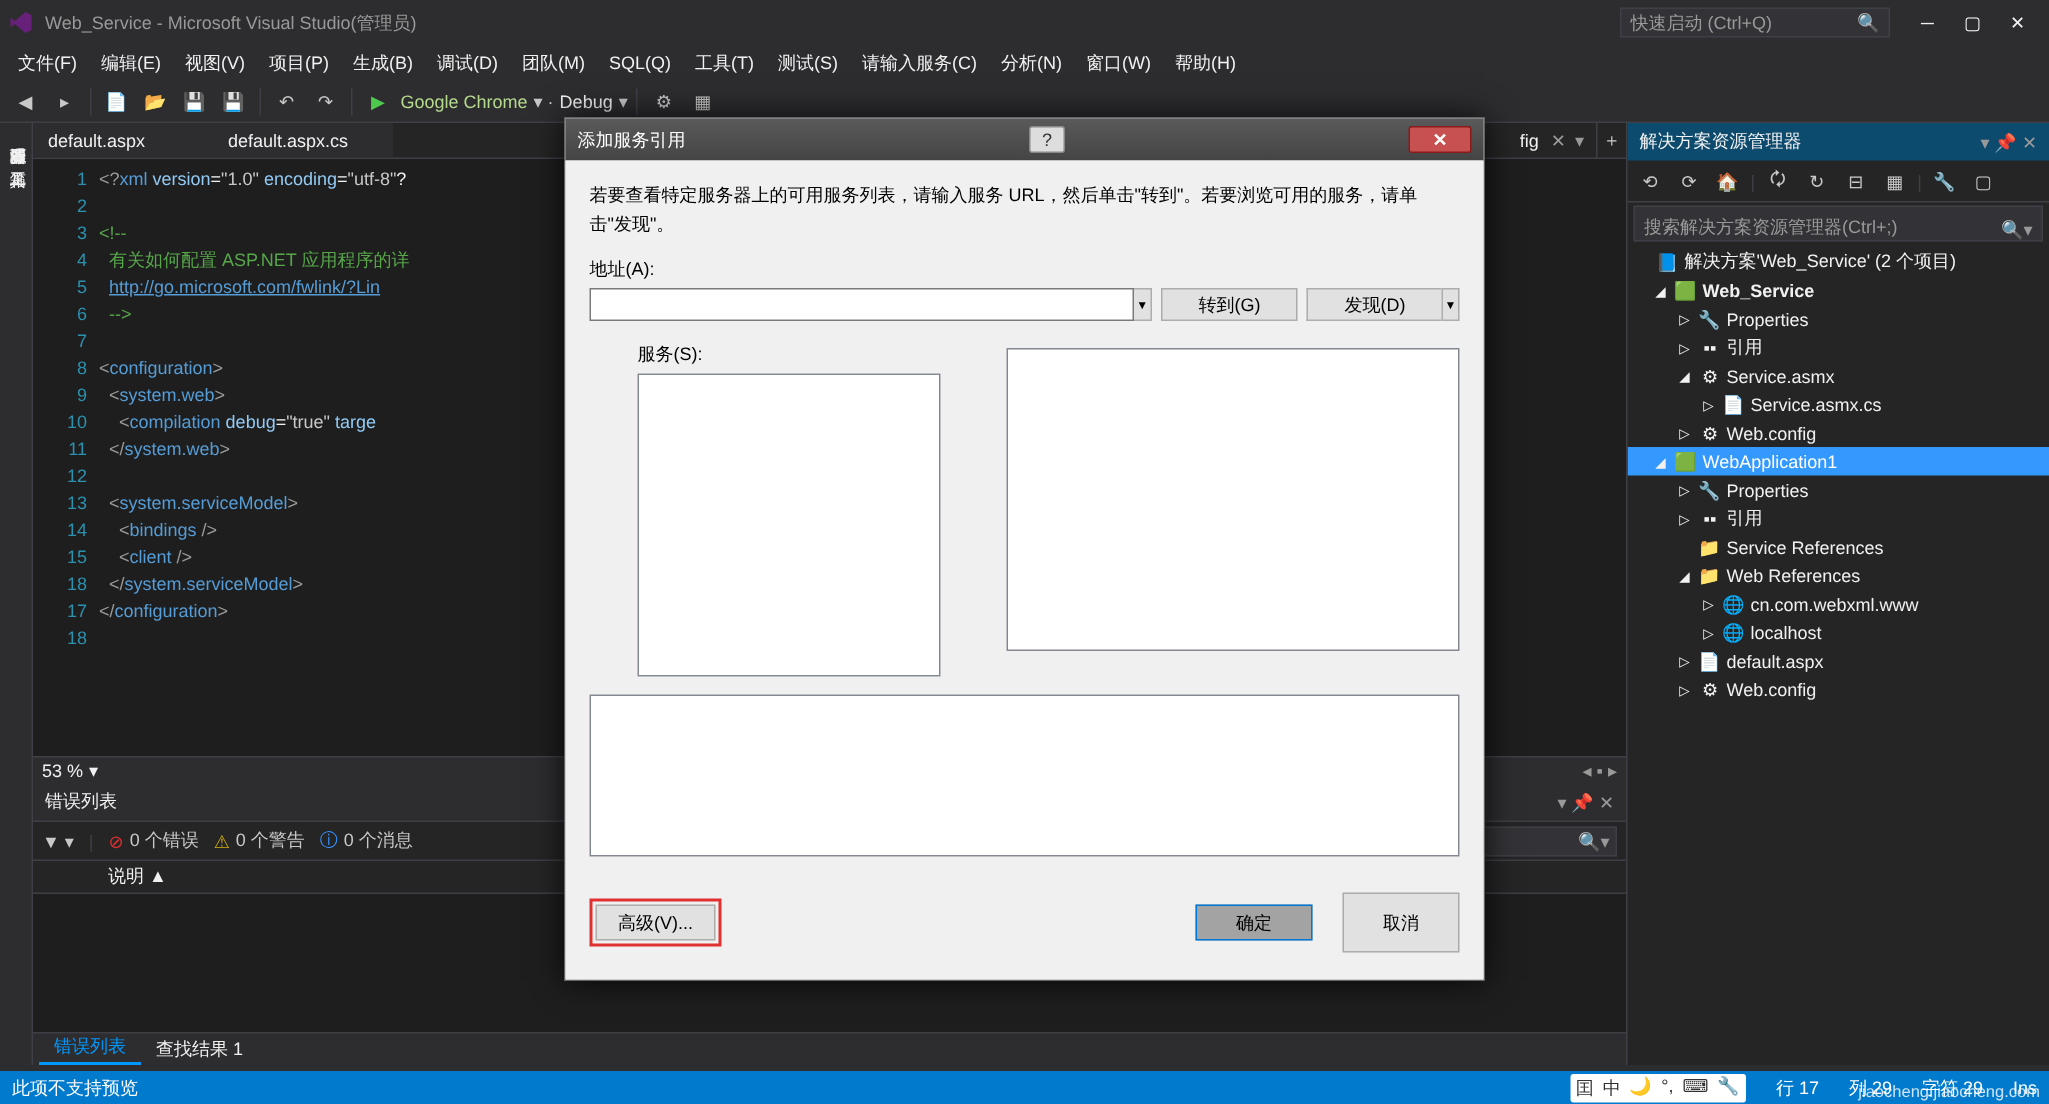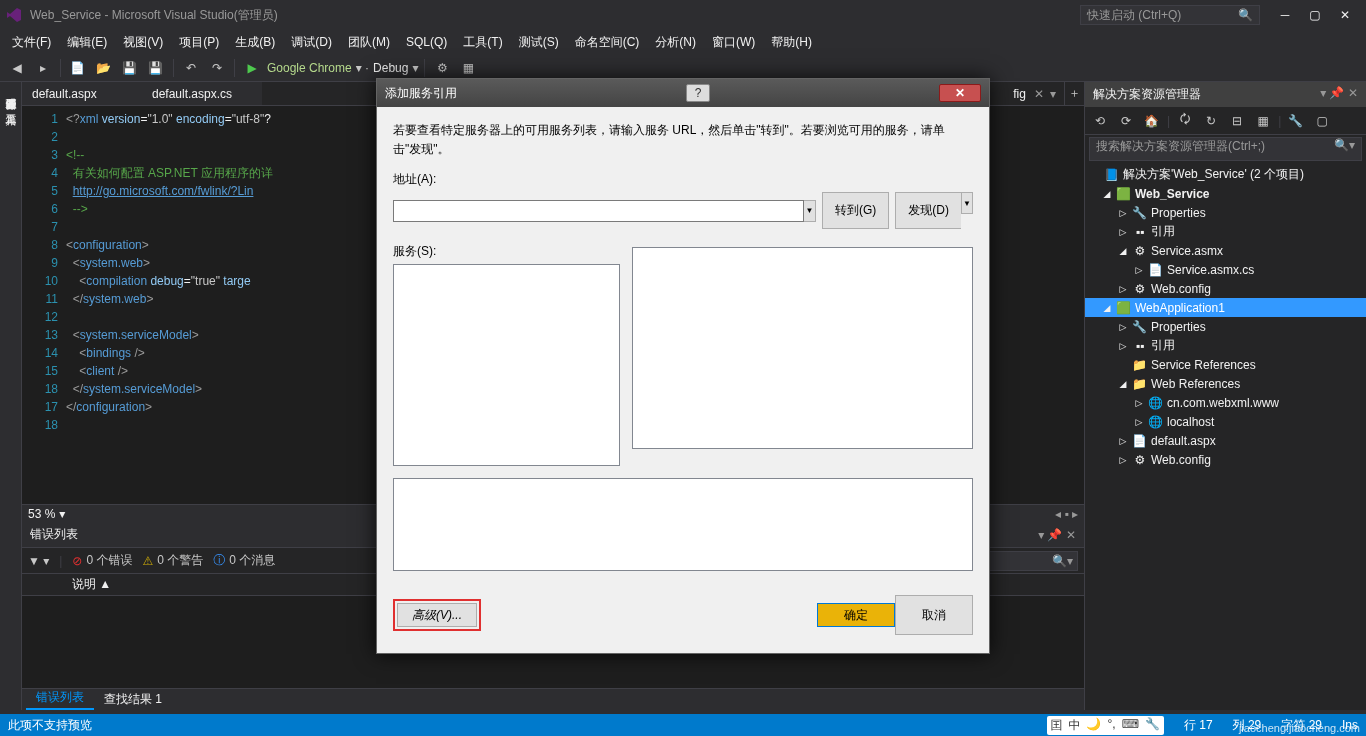--- a/index.html
+++ b/index.html
@@ -55,25 +55,25 @@
 .error-toolbar .filter { display:flex; align-items:center; gap:4px; color:#c8c8c8; cursor:pointer; }
 .error-toolbar .search-box { margin-left:auto; width:150px; height:20px; background:#333337; border:1px solid #3f3f46; display:flex; align-items:center; justify-content:flex-end; padding:0 4px; color:#999;}
 .error-header { height:22px; display:flex; align-items:center; padding:0 20px; border-bottom:1px solid #3f3f46; color:#f1f1f1; }
 .error-body { flex:1; background:#1e1e1e; }
 .bottom-tabs { height:22px; background:#2d2d30; display:flex; align-items:flex-end; padding:0 4px; border-top:1px solid #3f3f46;}
 .bottom-tabs .btab { padding:2px 10px; color:#f1f1f1; cursor:pointer; }
 .bottom-tabs .btab.active { color:#0097fb; border-bottom:2px solid #0097fb; }
 
 
 .right-panel { width: 282px; background: #252526; display:flex; flex-direction:column; border-left:1px solid #3f3f46; }
-.right-panel .rtitle { background:#404040; padding:4px 8px; display:flex; align-items:flex-start; }
+.right-panel .rtitle { background:#0c4a6e; padding:4px 8px; display:flex; align-items:center; }
 .right-panel .rtitle .pin { margin-left:auto; color:#999; }
 .se-toolbar { height:28px; display:flex; align-items:center; padding:0 4px; gap:4px; border-bottom:1px solid #3f3f46; }
 .se-toolbar .tb { width:22px; height:22px; display:flex;align-items:center;justify-content:center;color:#c8c8c8; cursor:pointer;}
-.se-search { height:24px; background:#333337; border:1px solid #3f3f46; margin:2px 4px; padding:0 6px; color:#999; display:flex; align-items:flex-start; }
+.se-search { height:24px; background:#333337; border:1px solid #3f3f46; margin:2px 4px; padding:0 6px; color:#999; display:flex; align-items:flex-end; }
 .se-search span:last-child { margin-left:auto; }
 .tree { flex:1; overflow:auto; padding:2px 0; }
 .tree-item { display:flex; align-items:center; height:19px; padding:0 4px; cursor:pointer; white-space:nowrap;}
 .tree-item.selected { background:#3399ff; color:#fff; }
 .tree-item .expander { width:12px; text-align:center; color:#f1f1f1; font-size:9px; }
 .tree-item .icon { width:16px; height:16px; margin:0 3px; display:inline-flex;align-items:center;justify-content:center; }
 .tree-item .label { color:#f1f1f1; }
 .tree-item.selected .label { color:#fff; }
 .tree-item.bold .label { font-weight:bold; }
 .indent-1{padding-left:16px;} .indent-2{padding-left:32px;} .indent-3{padding-left:48px;}
@@ -89,33 +89,33 @@
 .dialog { position: absolute; left: 376px; top: 78px; width: 614px; height: 576px; background: #f0f0f0; border: 1px solid #646464; box-shadow: 0 0 20px rgba(0,0,0,0.8); display:flex; flex-direction:column; }
 .dialog-titlebar { height: 28px; background: linear-gradient(#5a5a5a,#444); display:flex; align-items:center; padding:0 8px; color:#fff; }
 .dialog-titlebar .close-btn { margin-left:auto; width:42px; height:18px; background:#c75050; border:1px solid #8b1a1a; border-radius:2px; display:flex;align-items:center;justify-content:center; color:#fff; font-weight:bold; cursor:pointer;}
 .dialog-titlebar .help-btn { width:24px; height:18px; border:1px solid #888; border-radius:2px; margin-left:4px; display:flex;align-items:center;justify-content:center; background:#ddd;color:#333; margin-right:4px;cursor:pointer;}
 .dialog-body { flex:1; background:#f0f0f0; padding:14px 16px; color:#000; display:flex; flex-direction:column; }
 .dialog-body .instruct { font-size:12px; color:#000; line-height:1.6; margin-bottom:12px;}
 .dialog-body label { display:block; margin-bottom:4px; }
 .addr-row { display:flex; gap:6px; align-items:center; margin-bottom:14px; }
 .addr-row input { flex:1; height:22px; border:1px solid #7a7a7a; padding:0 4px; background:#fff;}
 .addr-row .dd { width:12px; height:22px; border:1px solid #adadad; border-left:none; background:#e1e1e1; display:flex;align-items:center;justify-content:center; font-size:8px;}
-.dlg-btn { height:37px; padding:0 12px; border:1px solid #adadad; background:#e1e1e1; cursor:pointer; }
+.dlg-btn { height:22px; padding:0 24px; border:1px solid #adadad; background:#e1e1e1; cursor:pointer; }
 .sv-row { display:flex; gap:12px; }
-.sv-col { flex:1; }
+.sv-col { flex:1;margin-left:32px; }
 .sv-box { height:202px; border:1px solid #828790; background:#fff; margin-top:4px;}
 .sv-col.op { flex:1.5; }
 .preview-area { flex:1; border:1px solid #828790; background:#fff; margin-top:12px; min-height:56px;}
 .ns-row { margin-top:10px; }
 .ns-row input { width:100%; height:22px; border:1px solid #7a7a7a; padding:0 4px; background:#fff;}
 .dlg-footer { display:flex; align-items:center; padding:14px 0 4px 0; }
-.dlg-footer .adv-btn { height:24px; padding:0 14px; border:1px solid #adadad; background:#e1e1e1; cursor:pointer;font-style:italic; }
+.dlg-footer .adv-btn { height:24px; padding:0 14px; border:1px solid #adadad; background:#e1e1e1; cursor:pointer; }
 .adv-highlight { border:2px solid #e03030; padding:2px; display:inline-block; }
 .dlg-footer .spacer { flex:1; }
-.dlg-footer .ok-btn { height:24px; width:78px; border:1px solid #0078d7; background:#eab308; cursor:pointer; margin-right:0;}
+.dlg-footer .ok-btn { height:24px; width:78px; border:1px solid #0078d7; background:#a3a3a3; cursor:pointer; margin-right:20px;}
 .dlg-footer .cancel-btn { height:40px; width:78px; border:1px solid #adadad; background:#e1e1e1; cursor:pointer;}
 </style>
 </head>
 <body>
 
 <div class="titlebar">
   <span class="vs-icon">
     <svg viewBox="0 0 16 16">
         <polygon points="11,1 15,3 15,13 11,15 4,9 1,11 1,5 4,7" fill="#68217a"></polygon>
       </svg>
@@ -136,21 +136,21 @@
   <span class="menu-item">文件(F)</span>
   <span class="menu-item">编辑(E)</span>
   <span class="menu-item">视图(V)</span>
   <span class="menu-item">项目(P)</span>
   <span class="menu-item">生成(B)</span>
   <span class="menu-item">调试(D)</span>
   <span class="menu-item">团队(M)</span>
   <span class="menu-item">SQL(Q)</span>
   <span class="menu-item">工具(T)</span>
   <span class="menu-item">测试(S)</span>
-  <span class="menu-item">命名空间(C)</span>
+  <span class="menu-item">请输入服务(C)</span>
   <span class="menu-item">分析(N)</span>
   <span class="menu-item">窗口(W)</span>
   <span class="menu-item">帮助(H)</span>
 </div>
 
 <div class="toolbar">
   <span class="tb-btn">◀</span>
   <span class="tb-btn">▸</span>
   <span class="tb-sep"></span>
   <span class="tb-btn">📄</span>

